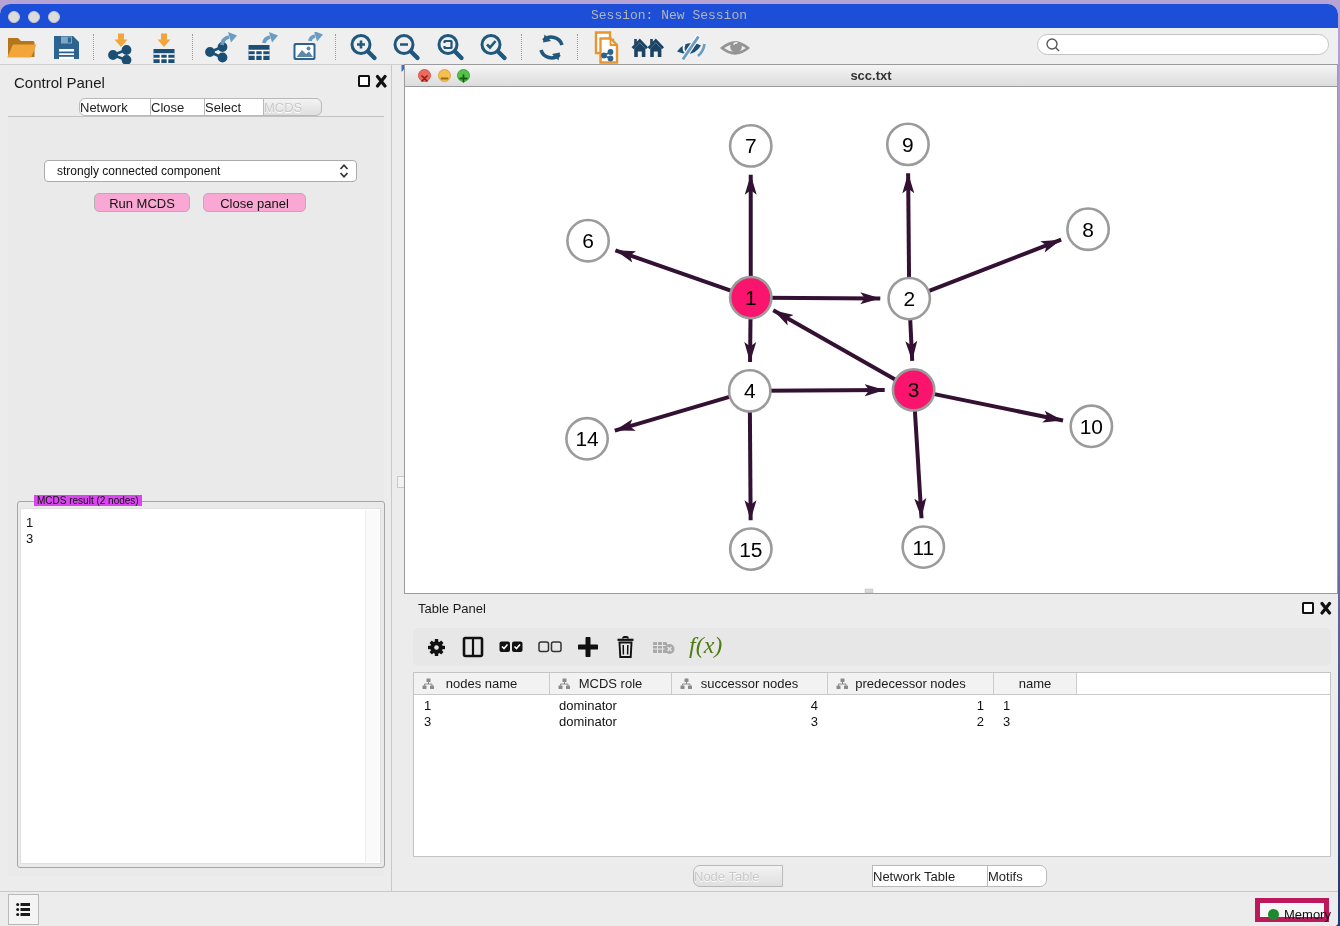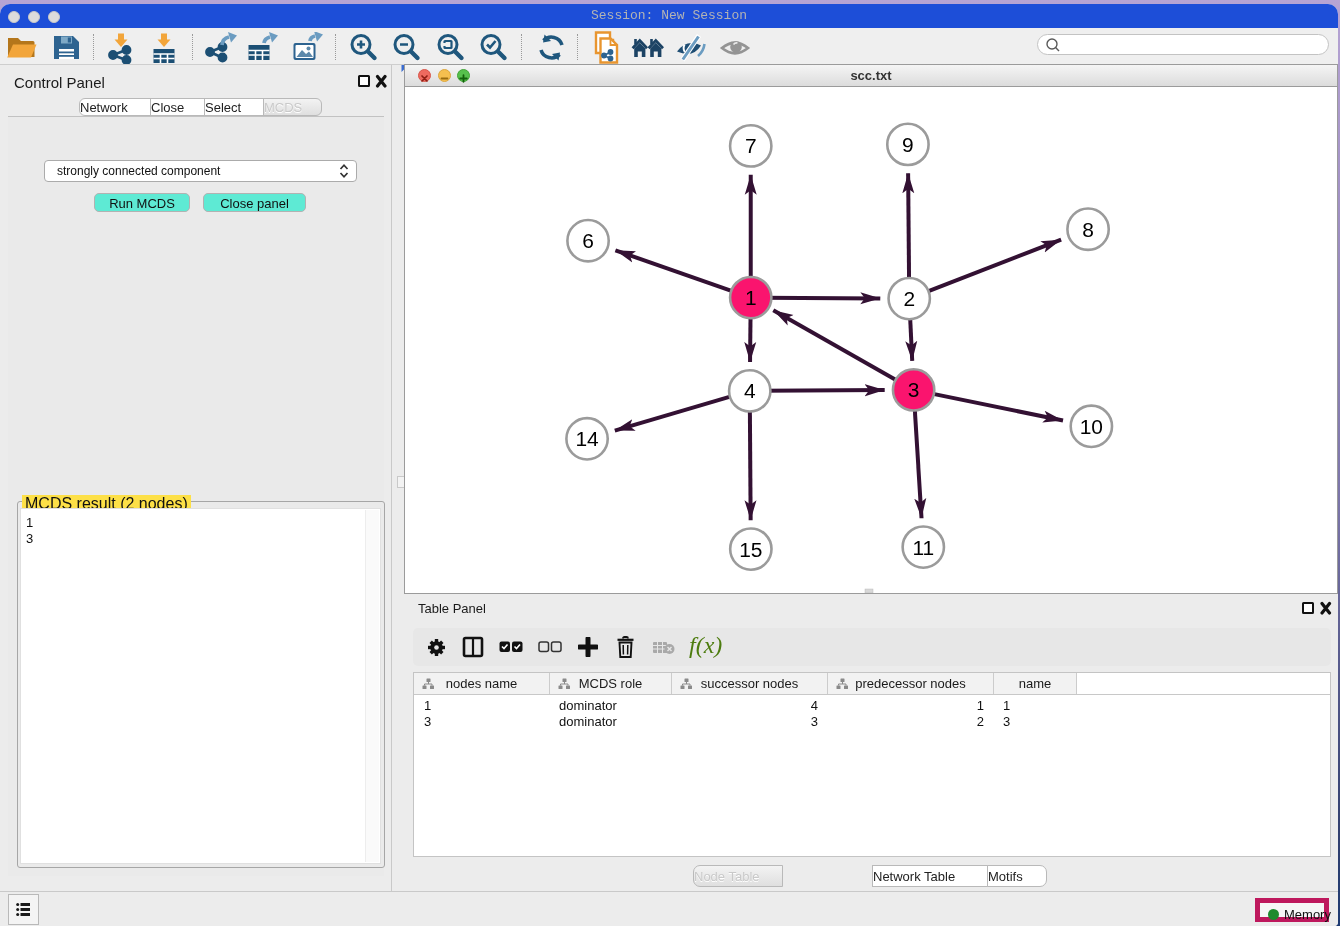--- a/index.html
+++ b/index.html
@@ -26,26 +26,26 @@
   .tabrow .tab{position:absolute;top:0;height:18px;line-height:18px;text-align:left;
     background:#fff;border:1px solid #b9b9b9;box-sizing:border-box;font-size:13px;
     font-weight:normal;color:#222;}
   .tab.sel{background:linear-gradient(180deg,#f3f3f3,#dfdfdf);color:#c9c9c9;
     text-shadow:0 1px 0 #ffffff;}
   #cpcontent{position:absolute;left:8px;top:51px;width:376px;height:759px;
     background:#eaeaea;border-top:1px solid #c2c2c2;}
   #optlabel{position:absolute;left:0;top:18px;width:100%;text-align:center;font-size:13px;color:#111;}
   #combo{position:absolute;left:36px;top:43px;width:311px;height:20px;background:#fff;
     border:1px solid #ababab;border-radius:4px;font-size:12px;color:#111;line-height:20px;}
-  .btn{position:absolute;height:19px;background:#5eead4;border:1px solid #b2b2b2;border-radius:5px;
+  .btn{position:absolute;height:19px;background:#f9a8d4;border:1px solid #b2b2b2;border-radius:5px;
     font-size:13px;color:#111;text-align:center;line-height:20px;box-sizing:border-box;}
   #grpbox{position:absolute;left:9px;top:384px;width:366px;height:365px;
     border:1px solid #a6a6a6;border-radius:3px;}
-  #grpbox .lbl{position:absolute;left:4px;top:-7px;background:#fde047;padding:0 3px;
-    font-size:16px;color:#111;}
+  #grpbox .lbl{position:absolute;left:16px;top:-7px;background:#d946ef;padding:0 3px;
+    font-size:10px;color:#111;}
   #grpwhite{position:absolute;left:2px;top:6px;width:361px;height:356px;background:#fff;
     border:1px solid #e0e0e0;box-sizing:border-box;}
   #grpwhite .num{position:absolute;left:5px;font-size:13px;color:#111;}
   
   #netframe{position:absolute;left:404px;top:60px;width:934px;height:530px;
     border:1px solid #9b9b9b;box-sizing:border-box;background:#fff;}
   #nettitle{position:absolute;left:0;top:0;width:100%;height:22px;
     background:linear-gradient(180deg,#f5f5f5,#dcdcdc);border-bottom:1px solid #9b9b9b;box-sizing:border-box;}
   #nettitle .t{position:absolute;width:100%;text-align:center;top:3px;font-size:13px;
     font-weight:bold;color:#333;}

